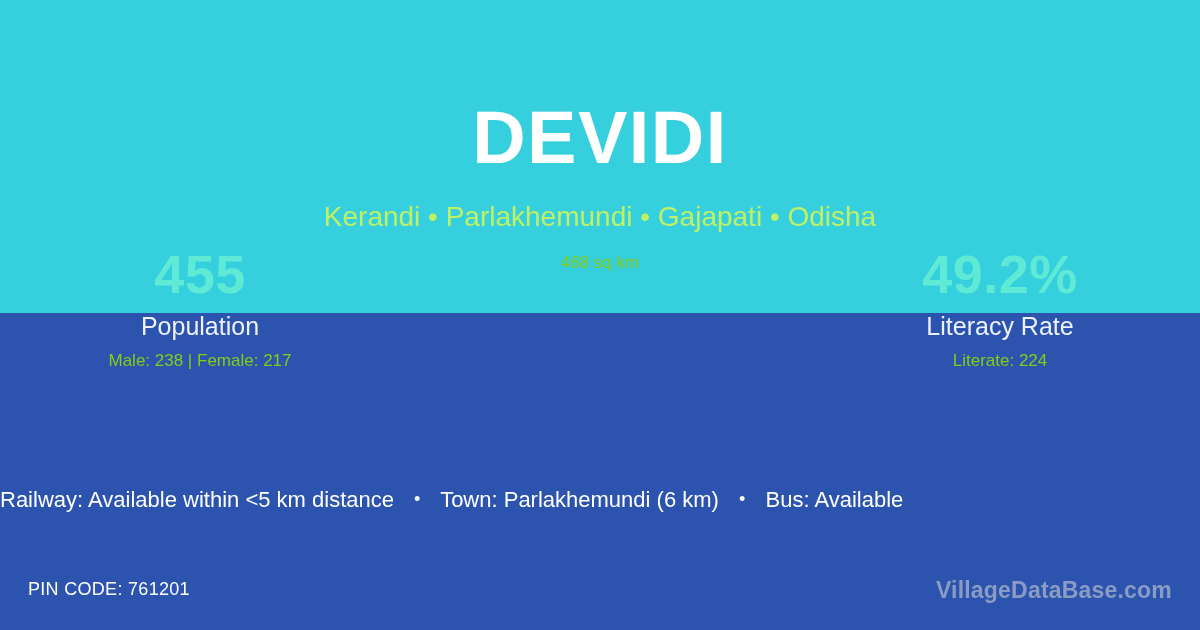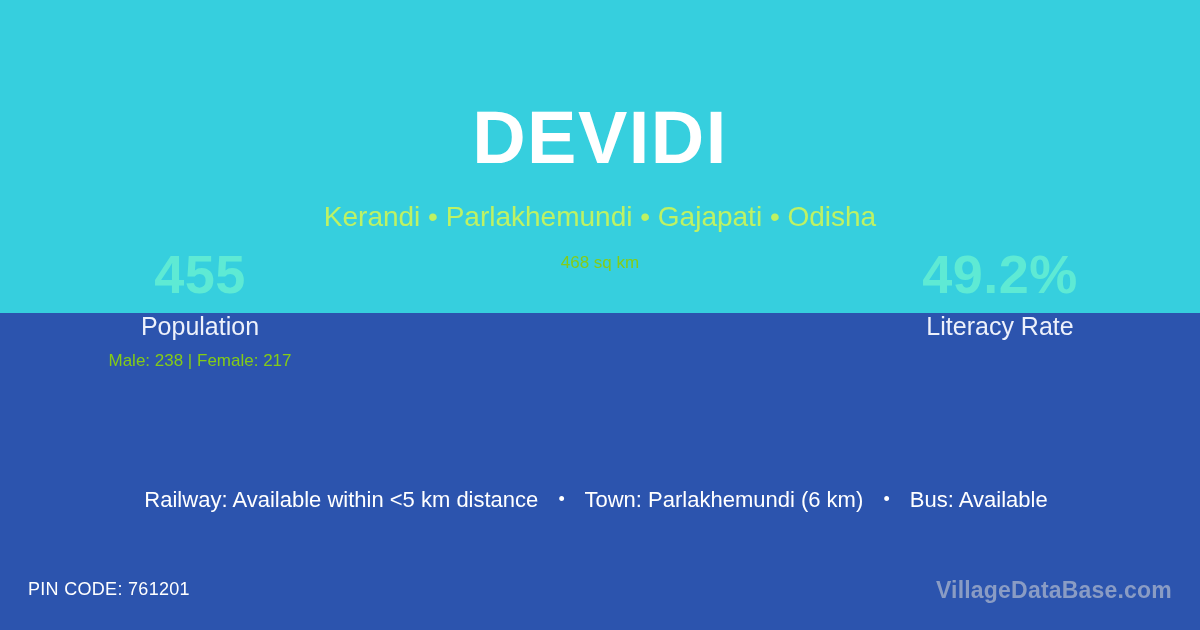--- a/index.html
+++ b/index.html
@@ -88,21 +88,20 @@
     line-height: 21px;
     font-weight: 400;
     color: #84cc16;
   }
   
   .infra-row {
     position: absolute;
     left: 0;
     top: 484px;
     width: 1192px;
-    text-align: center;
     font-size: 22px;
     line-height: 30px;
     color: #ffffff;
     z-index: 3;
   }
   .infra-item {
     white-space: nowrap;
   }
   .infra-sep {
     display: inline-block;
@@ -161,20 +160,21 @@
       <div class="stat-sub">Male: 238 | Female: 217</div>
     </div>
 
     <div class="stat-block">
       <div class="stat-sub">468 sq km</div>
     </div>
 
     <div class="stat-block">
       <div class="stat-value">49.2%</div>
       <div class="stat-label">Literacy Rate</div>
+      <div class="stat-sub">Literate: 224</div>
     </div>
 
   </div>
 
   <div class="infra-row">
     <span class="infra-item">Railway: Available within &lt;5 km distance</span>
     <span class="infra-sep">•</span>
     <span class="infra-item">Town: Parlakhemundi (6 km)</span>
     <span class="infra-sep">•</span>
     <span class="infra-item">Bus: Available</span>

